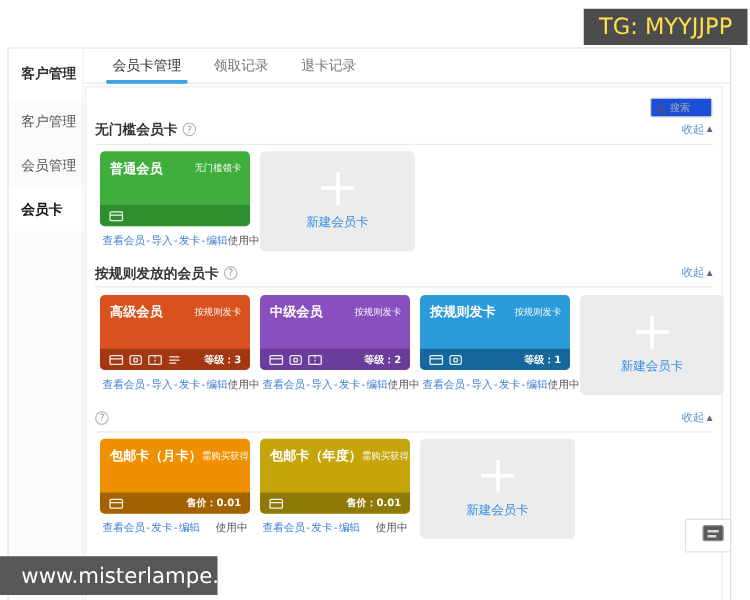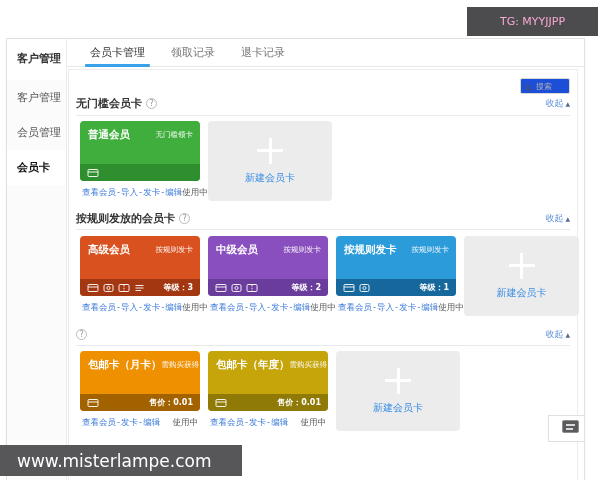--- a/index.html
+++ b/index.html
@@ -1,20 +1,20 @@
 <!DOCTYPE html>
 <html><head>
 <meta charset="utf-8">
 <style>
   * { margin:0; padding:0; box-sizing:border-box; }
   body { background:#fff; font-family:"DejaVu Sans","Liberation Sans",sans-serif; }
   #stage { position:relative; width:600px; height:480px; background:#fff; overflow:hidden; }
 
   .tg-badge { position:absolute; left:467px; top:7px; width:131px; height:29px;
-    background:#4c4c4e; color:#f9a8d4; font-size:11px; display:flex; align-items:center; justify-content:center; }
+    background:#4c4c4e; color:#fde047; font-size:18px; display:flex; align-items:center; justify-content:center; }
 
   .window { position:absolute; left:6px; top:38px; width:579px; height:476px;
     background:#fff; border:1px solid #e0e0e0; box-shadow:0 2px 2px rgba(0,0,0,.06); }
 
   
   .sidebar { position:absolute; left:0; top:0; bottom:0; width:60px; background:#fbfbfb; border-right:1px solid #ebebeb; }
   .sb-header { padding:12px 0 14px 10px; font-size:11px; font-weight:bold; color:#333; background:#fff; }
   .sb-item { padding:10px 0 10px 10px; font-size:11px; color:#555; cursor:pointer; }
   .sb-item.active { background:#fff; color:#111; font-weight:bold; }
 
@@ -61,21 +61,21 @@
   .plus-icon::after  { content:""; position:absolute; left:11.5px; top:0; width:3px; height:26px; background:#fff; }
   .new-label { font-size:10px; color:#3a8ee6; }
 
   
   .fb-panel { position:absolute; left:548px; top:415px; width:37px; height:27px; background:#fff; border:1px solid #e0e0e0; }
   .fb-icon { position:absolute; left:562px; top:420px; width:17px; height:13px; background:#5a5a5c;
     border:1px solid #8d8d8f; border-radius:2px; cursor:pointer; }
   .fb-icon::before { content:""; position:absolute; left:3px; top:3px; right:3px; height:2px; background:#d9d9d9; }
   .fb-icon::after  { content:""; position:absolute; left:3px; top:7px; width:7px; height:2px; background:#d9d9d9; }
 
-  .watermark { position:absolute; left:0; top:445px; width:242px; height:31px; background:#57575a;
+  .watermark { position:absolute; left:0; top:445px; width:174px; height:31px; background:#57575a;
     color:#fff; font-size:17px; display:flex; align-items:center; padding-left:17px; }
 </style>
 </head>
 <body>
 
 <div id="stage">
 
   <div class="tg-badge">TG: MYYJJPP</div>
 
   <div class="window">

